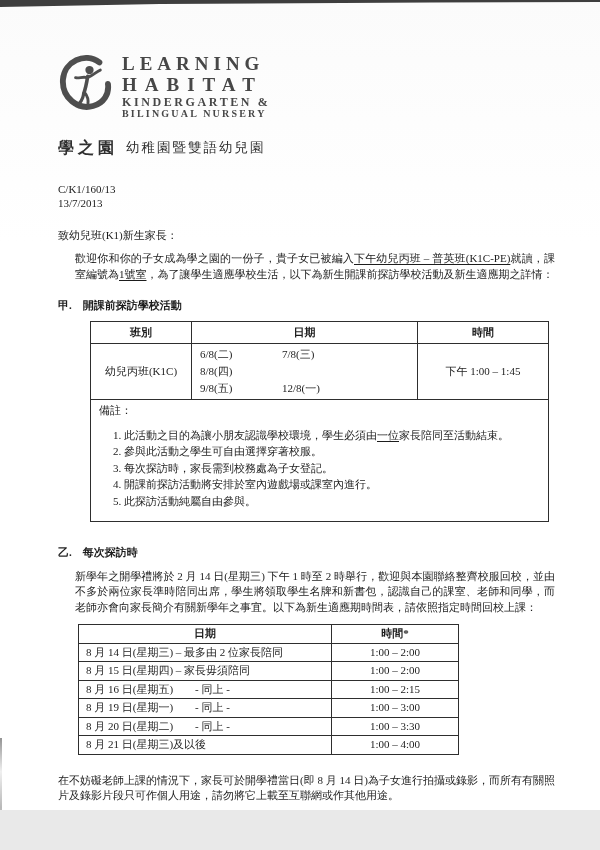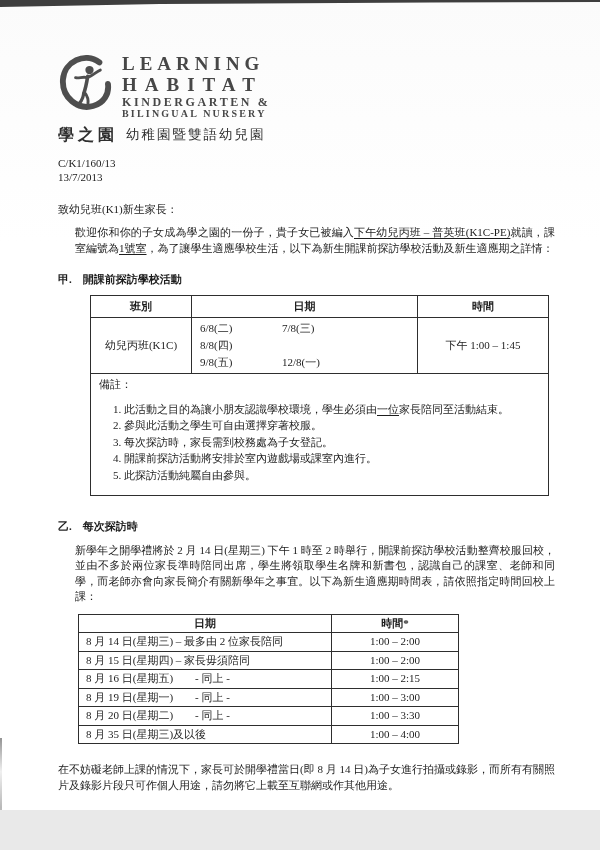--- a/index.html
+++ b/index.html
@@ -31,25 +31,25 @@
   }
   
   .logo-block{padding-top:52px;}
   .logo-row{display:flex;align-items:flex-start;gap:10px;}
   .logo-mark{flex:0 0 auto;margin-top:2px;}
   .logo-en{color:#474747;margin-top:1px;}
   .logo-en .l1{font-size:19px;font-weight:bold;letter-spacing:5px;line-height:21px;}
   .logo-en .l2{font-size:19px;font-weight:bold;letter-spacing:8px;line-height:21px;}
   .logo-en .l3{font-size:12px;font-weight:bold;letter-spacing:2.6px;line-height:12px;margin-top:1px;}
   .logo-en .l4{font-size:10px;font-weight:bold;letter-spacing:2.2px;line-height:12px;}
-  .logo-cn{margin-top:7px;display:flex;align-items:flex-start;gap:8px;color:#2f2f2f;}
+  .logo-cn{margin-top:20px;display:flex;align-items:flex-start;gap:8px;color:#2f2f2f;}
   .logo-cn .big{font-size:16px;font-weight:bold;letter-spacing:4px;}
   .logo-cn .small{font-size:13.5px;letter-spacing:2px;}
   
-  .ref-block{margin-top:13px;line-height:14.5px;}
+  .ref-block{margin-top:26px;line-height:14.5px;}
   .salutation{margin-top:17px;}
   
   .para{text-align:justify;}
   .indent{margin-left:17px;}
   .b{font-weight:normal;}
   .u{text-decoration:underline;text-underline-offset:2px;}
   
   .sec-heading{font-weight:bold;margin-top:16px;}
   .sec-heading.b2{margin-top:23px;}
   
@@ -146,21 +146,21 @@
               <li><span>開課前探訪活動將安排於室內遊戲場或課室內進行。</span></li>
               <li><span>此探訪活動純屬自由參與。</span></li>
             </ol>
       </td>
     </tr>
   </tbody>
     </table>
 
   <div class="sec-heading b2">乙.　每次探訪時</div>
 
-  <div class="para indent" style="margin-top:8px;"><span>新學年之開學禮將於 2 月 14 日(星期三) </span><span class="b">下午 1 時至 2 時</span><span>舉行，開課前探訪學校活動</span><span class="b">整齊校服</span><span>回校，並由不多於兩位家長準時陪同出席，學生將領取學生名牌和新書包，認識自己的課室、老師和同學，而老師亦會向家長簡介有關新學年之事宜。以下為新生適應期時間表，請依照指定時間回校上課：</span></div>
+  <div class="para indent" style="margin-top:8px;"><span>新學年之開學禮將於 2 月 14 日(星期三) </span><span class="b">下午 1 時至 2 時</span><span>舉行，歡迎與本園聯絡</span><span class="b">整齊校服</span><span>回校，並由不多於兩位家長準時陪同出席，學生將領取學生名牌和新書包，認識自己的課室、老師和同學，而老師亦會向家長簡介有關新學年之事宜。以下為新生適應期時間表，請依照指定時間回校上課：</span></div>
 
   <table class="t2">
     <tbody>
         <tr>
       <th class="c-date" style="text-align:center;padding-left:0;">日期</th>
       <th class="c-time2">時間*</th>
     </tr>
     </tbody>
       <tbody>
         <tr>
@@ -177,21 +177,21 @@
         </tr>
         <tr>
           <td class="c-date"><span>8 月 19 日(星期一)　　- 同上 -</span></td>
           <td class="c-time2">1:00 – 3:00</td>
         </tr>
         <tr>
           <td class="c-date"><span>8 月 20 日(星期二)　　- 同上 -</span></td>
           <td class="c-time2">1:00 – 3:30</td>
         </tr>
         <tr>
-          <td class="c-date"><span>8 月 35 日(星期三)及以後</span></td>
+          <td class="c-date"><span>8 月 21 日(星期三)及以後</span></td>
           <td class="c-time2">1:00 – 4:00</td>
         </tr>
       </tbody>
   </table>
 
 
   <div class="para photo-para">在不妨礙老師上課的情況下，家長可於開學禮當日(即 8 月 14 日)為子女進行拍攝或錄影，而所有有關照片及錄影片段只可作個人用途，請勿將它上載至互聯網或作其他用途。</div>
 
   <div class="enquiry">如有任何查詢，歡迎與本園聯絡。</div>
 

